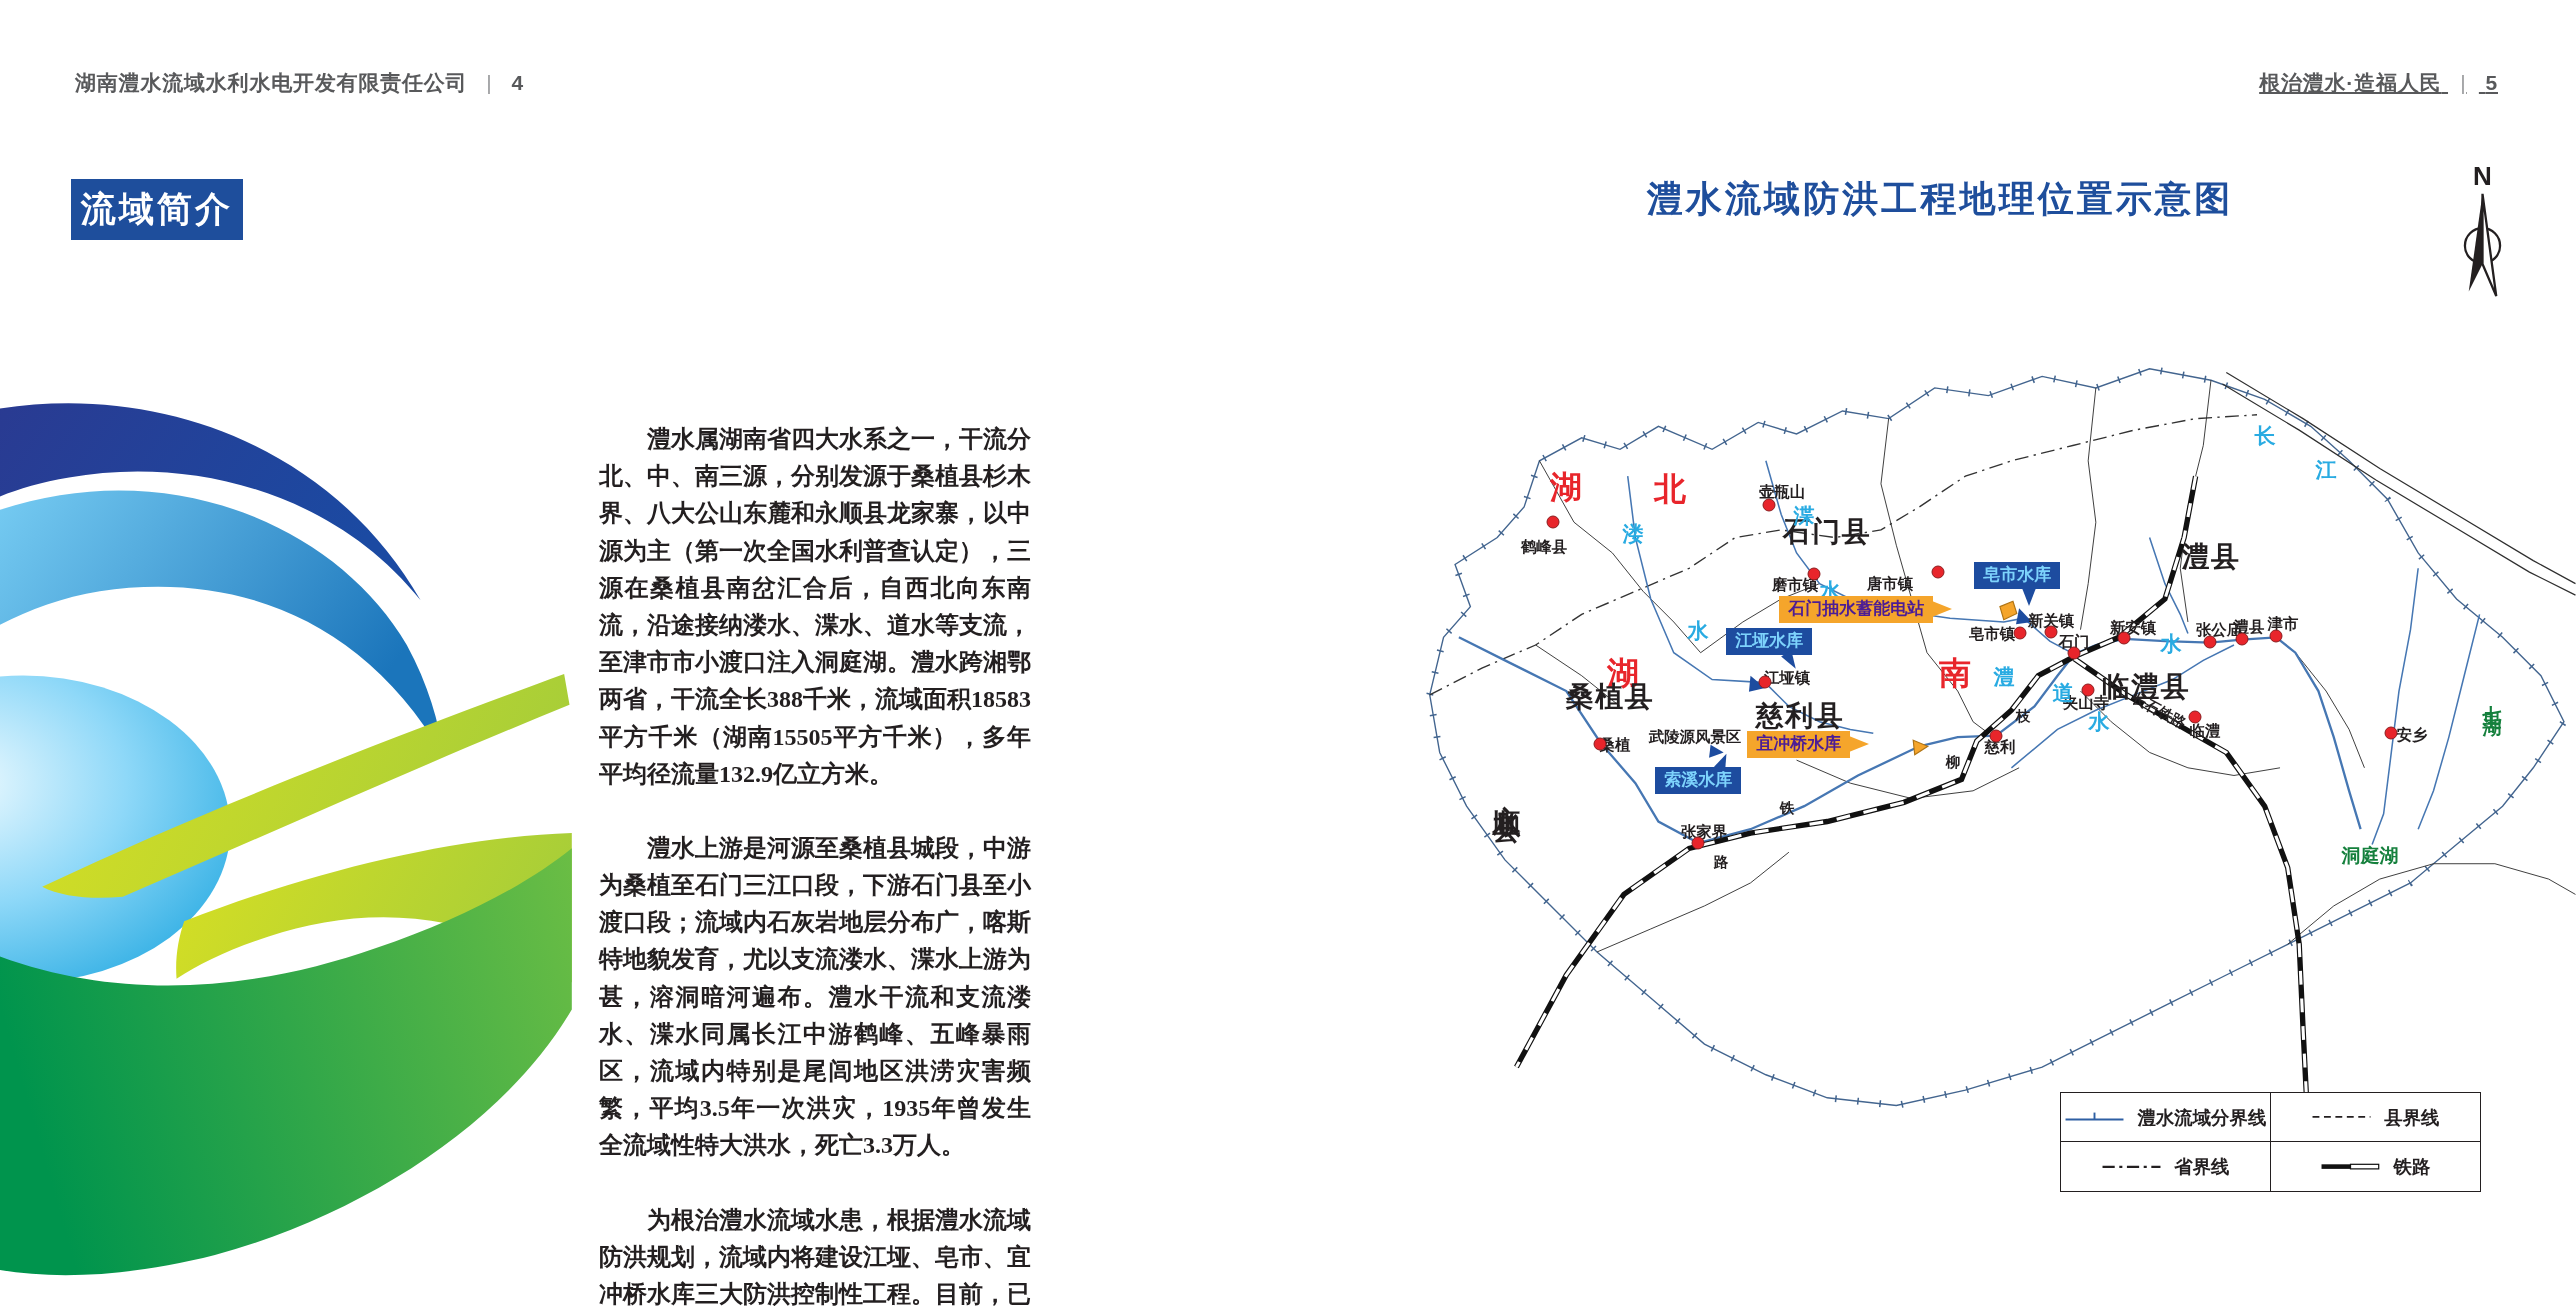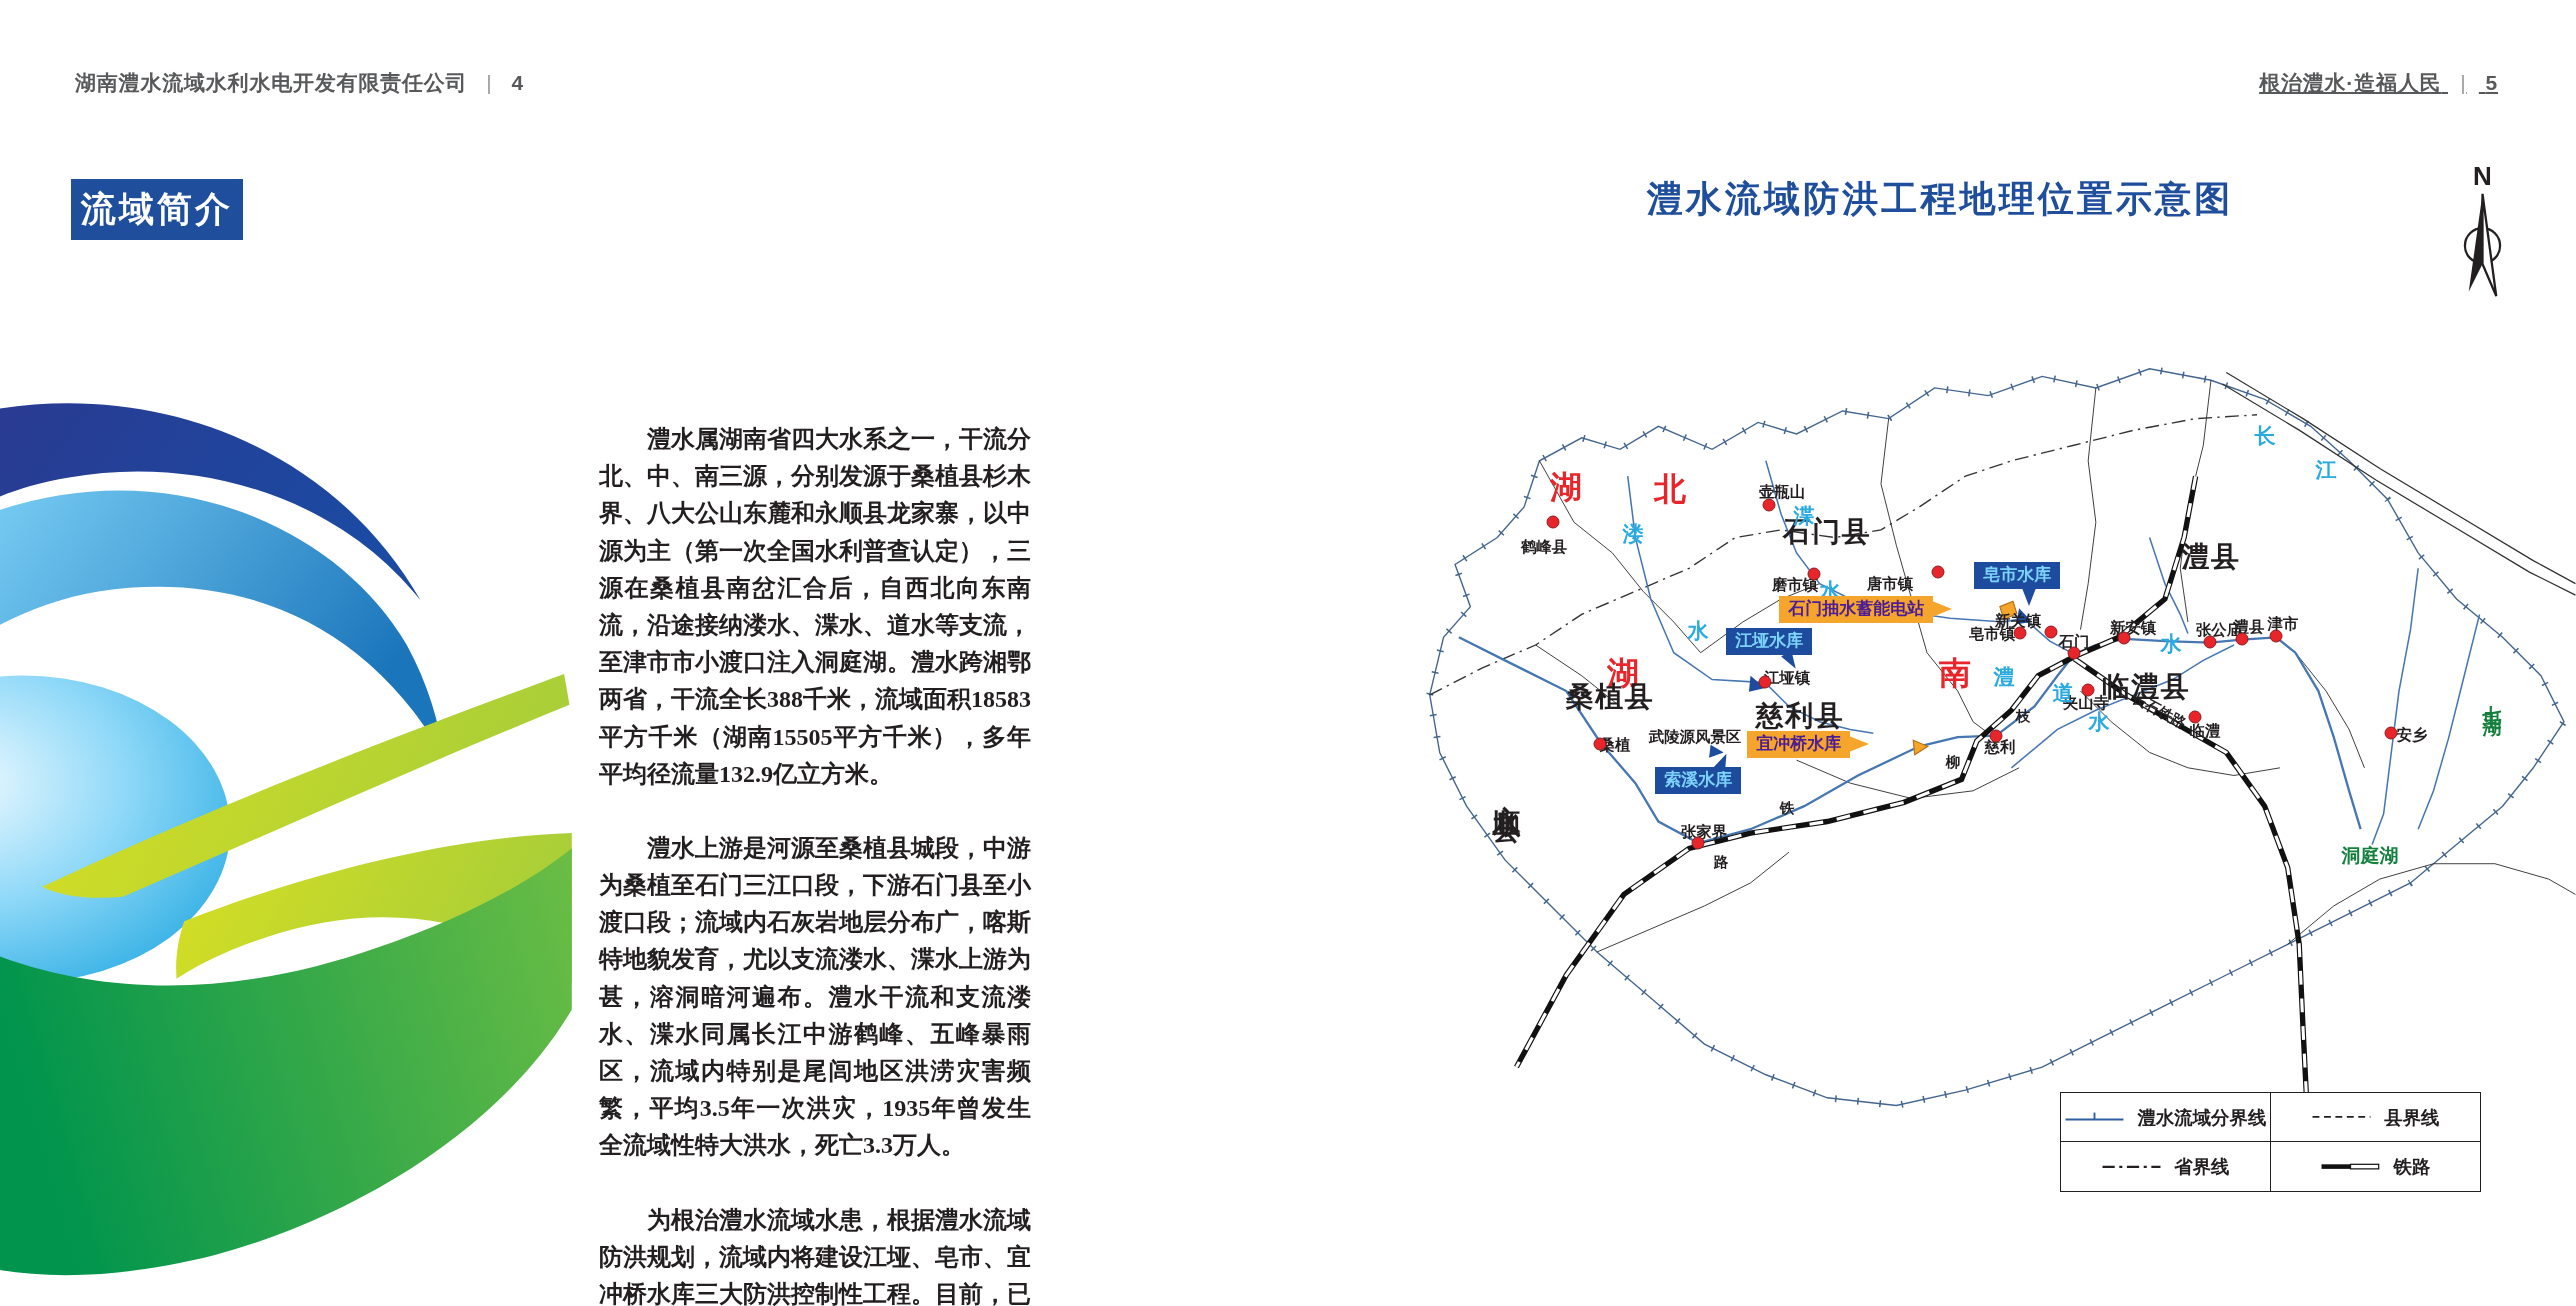--- a/index.html
+++ b/index.html
@@ -192,21 +192,21 @@
         <span class="ml county" style="left: 726px; top: 395px;">临澧县</span>
         <span class="ml county" style="left: 380px; top: 424px;">慈利县</span>
         <span class="ml county" style="left: 190px; top: 405px;">桑植县</span>
         <span class="ml county vert" style="left: 86px; top: 499px;">永顺县</span>
         <span class="ml sm" style="left: 253px; top: 445px; margin-left: 22px;">武陵源风景区</span>
         <span class="ml town" style="left: 124px; top: 255px;">鹤峰县</span>
         <span class="ml town" style="left: 362px; top: 200px;">壶瓶山</span>
         <span class="ml town" style="left: 375px; top: 293px;">磨市镇</span>
         <span class="ml town" style="left: 470px; top: 292px;">唐市镇</span>
         <span class="ml town" style="left: 572px; top: 342px;">皂市镇</span>
-        <span class="ml town" style="left: 598px; top: 329px;">新关镇</span>
+        <span class="ml town" style="left: 631px; top: 329px;">新关镇</span>
         <span class="ml town" style="left: 654px; top: 350px;">石门</span>
         <span class="ml town" style="left: 713px; top: 336px;">新安镇</span>
         <span class="ml town" style="left: 799px; top: 338px;">张公庙</span>
         <span class="ml town" style="left: 829px; top: 335px;">澧县</span>
         <span class="ml town" style="left: 863px; top: 332px;">津市</span>
         <span class="ml town" style="left: 785px; top: 439px;">临澧</span>
         <span class="ml town" style="left: 992px; top: 443px;">安乡</span>
         <span class="ml town" style="left: 580px; top: 455px;">慈利</span>
         <span class="ml town" style="left: 666px; top: 411px;">夹山寺</span>
         <span class="ml town" style="left: 284px; top: 540px;">张家界</span>

